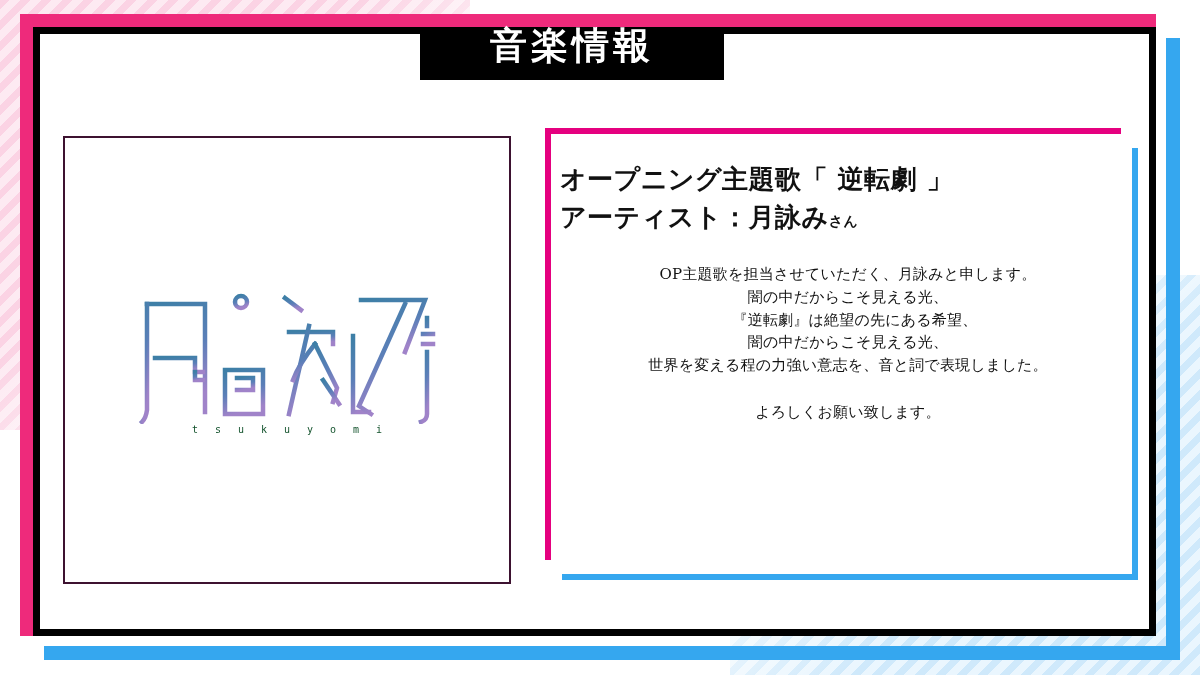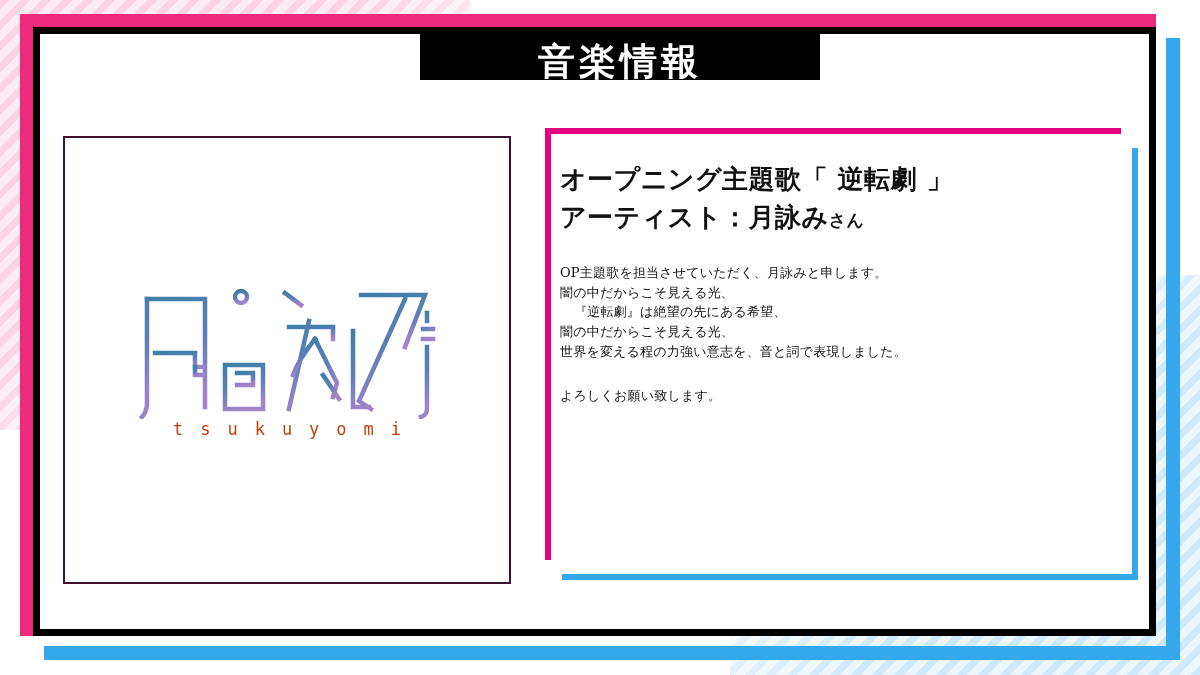--- a/index.html
+++ b/index.html
@@ -97,25 +97,25 @@
     background: #ffffff;
     border: 7px solid #000000;
     box-sizing: border-box;
   }
 
   
   .title-banner {
     position: absolute;
     left: 420px;
     top: 27px;
-    width: 400px;
+    width: 304px;
     height: 53px;
     background: #000000;
     display: flex;
-    align-items: flex-end;
+    align-items: flex-start;
     justify-content: center;
     z-index: 6;
   }
   .title-banner-text {
     color: #ffffff;
     font-size: 37px;
     font-weight: 700;
     letter-spacing: 4px;
     line-height: 1;
     font-family: "DejaVu Serif", "Liberation Serif", serif;
@@ -143,23 +143,23 @@
     margin-top: 6px;
   }
   .logo-kanji {
     display: flex;
     align-items: flex-end;
     gap: 6px;
     height: 132px;
   }
   .logo-kanji svg { display: block; }
   .logo-romaji {
-    font-size: 17px;
+    font-size: 10px;
     letter-spacing: 17px;
-    color: #c2410c;
+    color: #14532d;
     font-family: "DejaVu Sans Mono", "Liberation Mono", monospace;
     padding-left: 17px;
   }
 
   
   .info-frame-magenta {
     position: absolute;
     left: 545px;
     top: 128px;
     width: 576px;
@@ -190,27 +190,28 @@
     color: #111111;
   }
   .info-heading {
     font-size: 26px;
     font-weight: 700;
     line-height: 1.48;
     letter-spacing: 0.5px;
     margin: 0 0 0 0;
   }
   .info-heading .small-suffix {
-    font-size: 17px;
+    font-size: 14px;
   }
   .info-body {
     margin-top: 26px;
-    font-size: 13px;
+    font-size: 15px;
     line-height: 1.52;
     letter-spacing: 0.2px;
+    text-align: center;
   }
   .info-body .line { white-space: nowrap; }
   .info-body .indent { padding-left: 14px; }
   .info-body .gap { height: 24px; }
 </style>
 </head>
 <body>
 
 <div class="stage">
 

